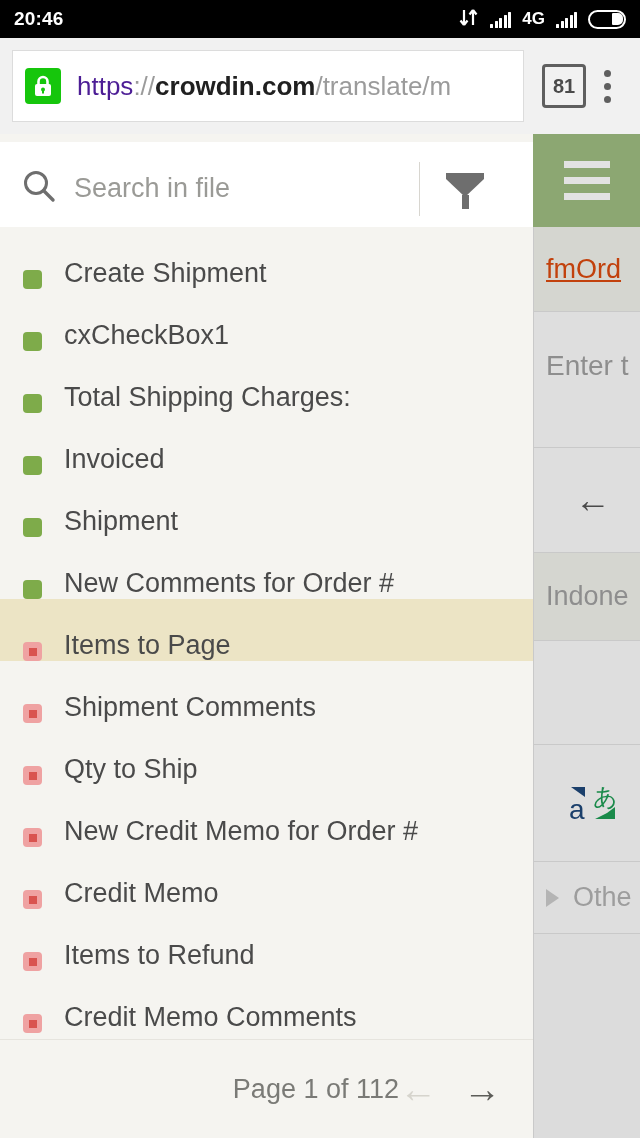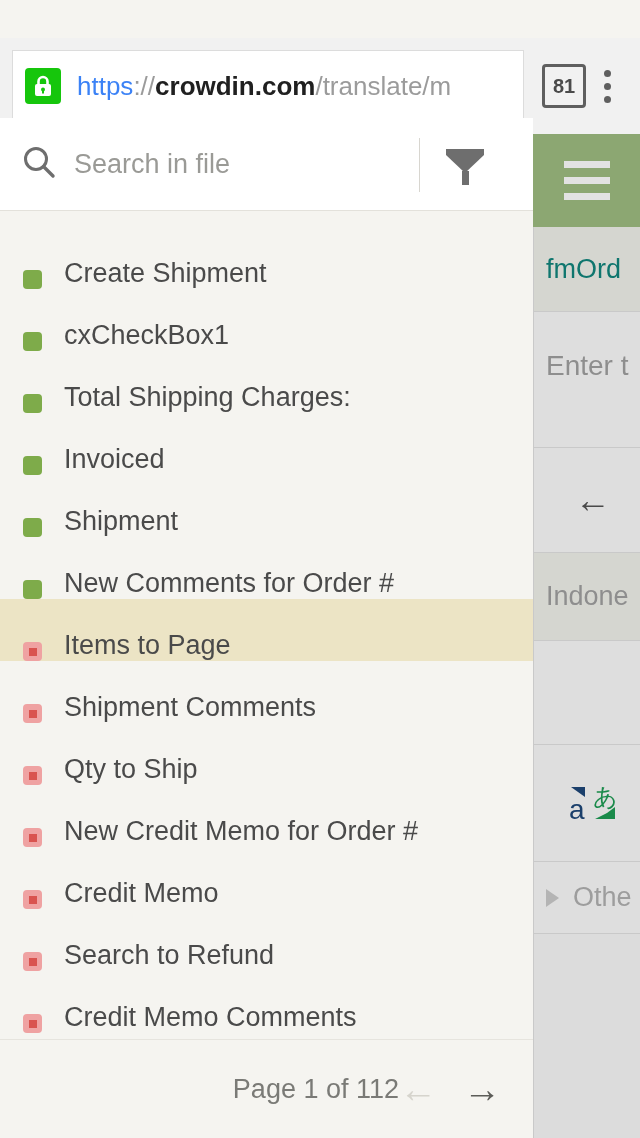--- a/index.html
+++ b/index.html
@@ -44,34 +44,34 @@
   }
   .lock {
     width: 36px; height: 36px; background: #16c60c; border-radius: 4px;
     display: flex; align-items: center; justify-content: center; flex: 0 0 auto;
   }
   .lock svg { display:block; }
   .url {
     margin-left: 16px; font-size: 26px; white-space: nowrap;
     color: #222; overflow: hidden;
   }
-  .url .scheme { color: #3b82f6; }
+  .url .scheme { color: #4c1d95; }
   .url .sep, .url .path { color: #9b9b9b; }
   .url .host { color: #202020; font-weight: bold; }
   .tabcount {
     width: 44px; height: 44px; margin-left: 18px; border: 3px solid #5f5f5f;
     border-radius: 4px; display: flex; align-items: center; justify-content: center;
     font-size: 20px; font-weight: bold; color: #4a4a4a; flex: 0 0 auto;
   }
   .kebab { width: 42px; display:flex; flex-direction:column; align-items:center; gap:6px; flex:0 0 auto; }
   .kebab span { width: 7px; height: 7px; border-radius: 50%; background: #5f5f5f; display:block; }
 
   
   .searchbar {
-    position: absolute; top: 118px; left: 0; width: 533px; height: 93px;
+    position: absolute; top: 142px; left: 0; width: 533px; height: 93px;
     background: #fff; display: flex; align-items: center;
     border-bottom: 1px solid #e3e1db;
   }
   .search-icon { margin-left: 22px; flex: 0 0 auto; }
   .search-placeholder { margin-left: 18px; font-size: 27px; color: #9a9a96; }
   .search-divider { position: absolute; right: 113px; top: 20px; width: 1px; height: 54px; background: #d8d6d0; }
   .filter-btn {
     position: absolute; right: 28px; top: 0; height: 93px; width: 80px;
     display: flex; align-items: center; justify-content: center;
   }
@@ -127,37 +127,64 @@
   
   .rightpanel {
     position: absolute; top: 227px; left: 533px; width: 107px; height: 911px;
     background: #dcdcdc; overflow: hidden; border-left: 1px solid #c9c9c9;
   }
   .rp-cell {
     border-bottom: 1px solid #c9c9c9; padding-left: 12px;
     display: flex; align-items: center; white-space: nowrap; overflow: hidden;
   }
   .rp-source   { height: 128px; background: #dedede; font-size: 28px; color: #1f1f1f; }
-  .rp-context  { height: 85px;  background: #d5d6d0; font-size: 27px; color: #0f766e; }
+  .rp-context  { height: 85px;  background: #d5d6d0; font-size: 27px; color: #c2410c; text-decoration: underline; }
   .rp-input    { height: 136px; background: #dedede; font-size: 28px; color: #8e8e8e; align-items: flex-start; padding-top: 38px; }
   .rp-back     { height: 105px; background: #dedede; font-size: 36px; color: #4a4a4a; justify-content: center; }
   .rp-lang     { height: 88px;  background: #d5d6d0; font-size: 27px; color: #8e8e8e; }
   .rp-blank    { height: 104px; background: #dedede; }
   .rp-sugg     { height: 115px; background: #dedede; font-size: 26px; color: #a0a0a0;
                  flex-direction: column; align-items: flex-start; justify-content: center; gap: 6px; }
   .rp-mt       { height: 117px; background: #dedede; display:flex; align-items:center; justify-content:center; }
   .rp-other    { height: 72px;  background: #dedede; font-size: 27px; color: #9d9d9d; gap: 14px; }
   .tri { width:0; height:0; border-left: 13px solid #b4b4b4; border-top: 9px solid transparent; border-bottom: 9px solid transparent; flex:0 0 auto; }
   .mt-icon { font-size: 0; line-height: 0; }
 </style>
 </head>
 <body>
 
 <div id="screen">
 
+  <div class="statusbar">
+    <div class="status-clock">20:46</div>
+    <div class="status-icons">
+      <span>
+        <svg width="20" height="19" viewBox="0 0 20 19">
+          <path d="M5 2 L5 17 M5 17 L1.5 12.5 M5 17 L8.5 12.5" stroke="#fff" stroke-width="2.2" fill="none"></path>
+          <path d="M14 17 L14 2 M14 2 L10.5 6.5 M14 2 L17.5 6.5" stroke="#fff" stroke-width="2.2" fill="none"></path>
+        </svg>
+      </span>
+      <span class="sig">
+          <i></i>
+          <i></i>
+          <i></i>
+          <i></i>
+          <i></i>
+        </span>
+      <span class="net-label">4G</span>
+      <span class="sig">
+          <i></i>
+          <i></i>
+          <i></i>
+          <i></i>
+          <i></i>
+        </span>
+      <span class="battery"></span>
+    </div>
+  </div>
 
   <div class="chrome">
     <div class="omnibox">
       <span class="lock">
         <svg width="20" height="22" viewBox="0 0 20 22">
           <rect x="2" y="9" width="16" height="12" rx="2" fill="#fff"></rect>
           <path d="M5.5 9.5 V6.5 a4.5 4.5 0 0 1 9 0 V9.5" stroke="#fff" stroke-width="2.6" fill="none"></path>
           <circle cx="10" cy="14.5" r="2" fill="#16c60c"></circle>
           <rect x="9" y="14.5" width="2" height="4" fill="#16c60c"></rect>
         </svg>
@@ -234,21 +261,21 @@
       <div class="row">
         <span class="dot red"></span>
         <span class="row-label">New Credit Memo for Order #</span>
       </div>
       <div class="row">
         <span class="dot red"></span>
         <span class="row-label">Credit Memo</span>
       </div>
       <div class="row">
         <span class="dot red"></span>
-        <span class="row-label">Search to Refund</span>
+        <span class="row-label">Items to Refund</span>
       </div>
       <div class="row">
         <span class="dot red"></span>
         <span class="row-label">Credit Memo Comments</span>
       </div>
     </div>
 
   <div class="pager">
     <span class="pager-label">Page 1 of 112</span>
     <span class="pager-arrows">

